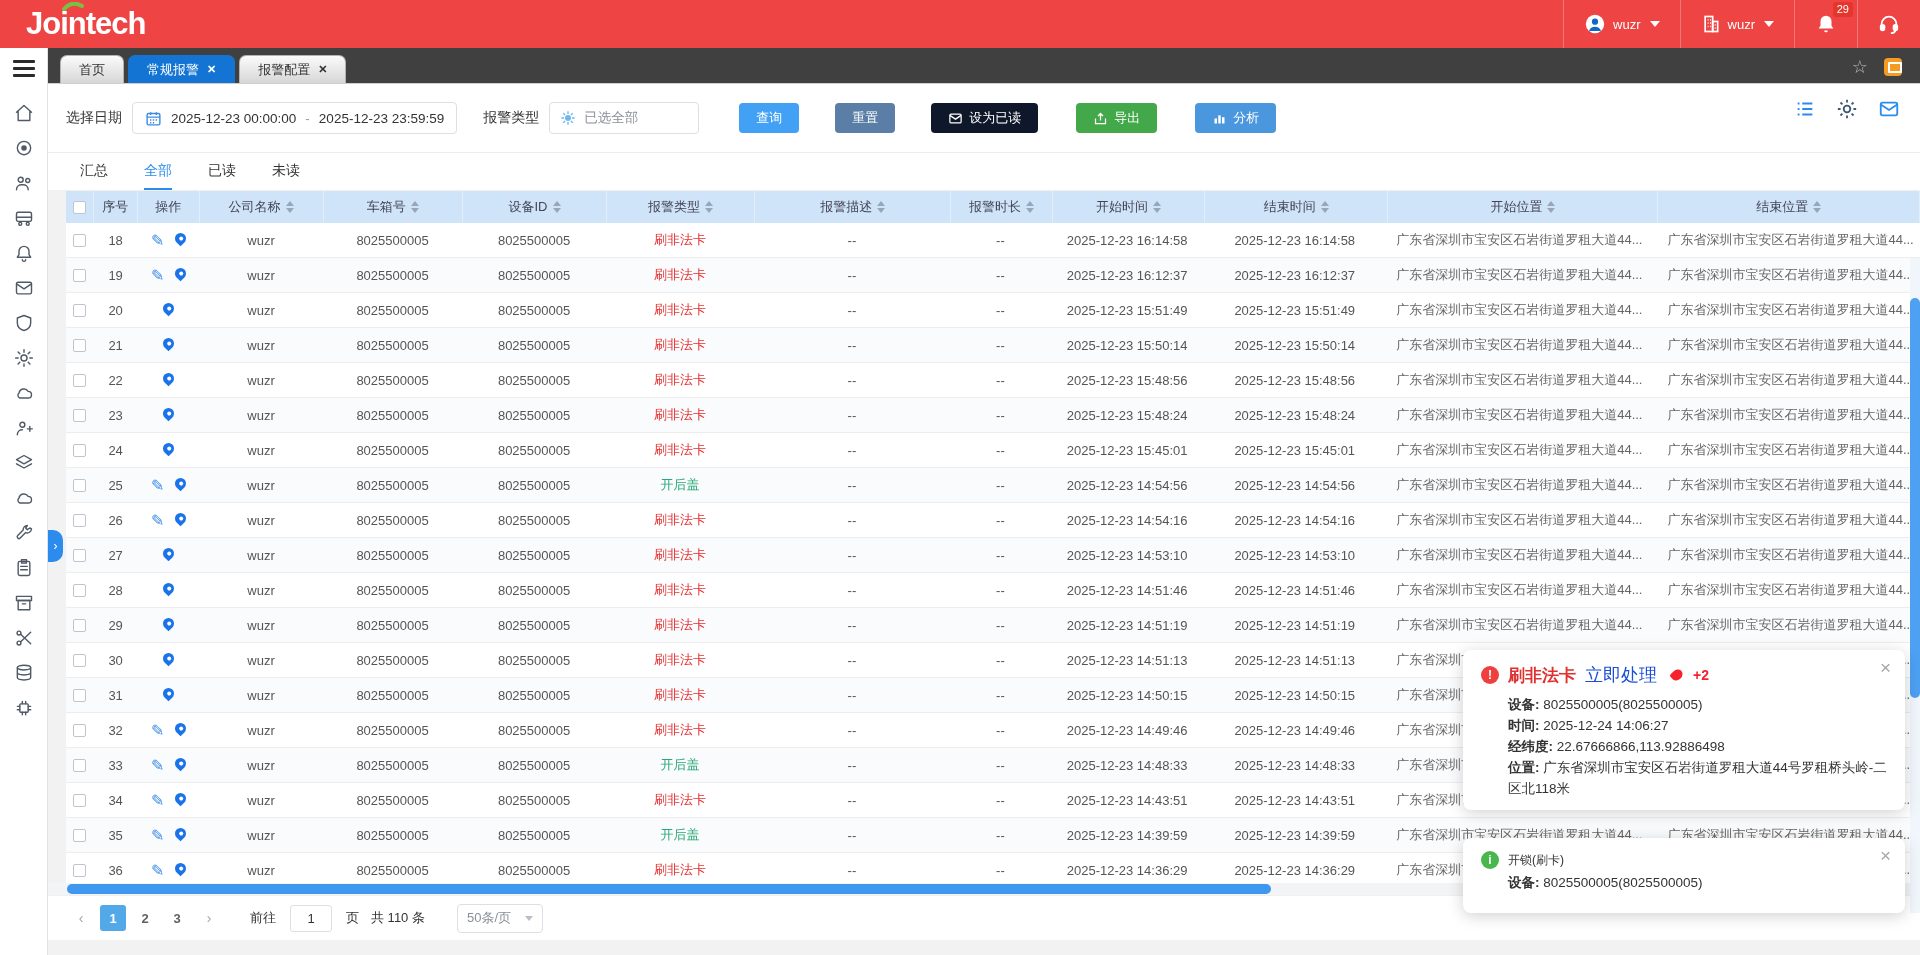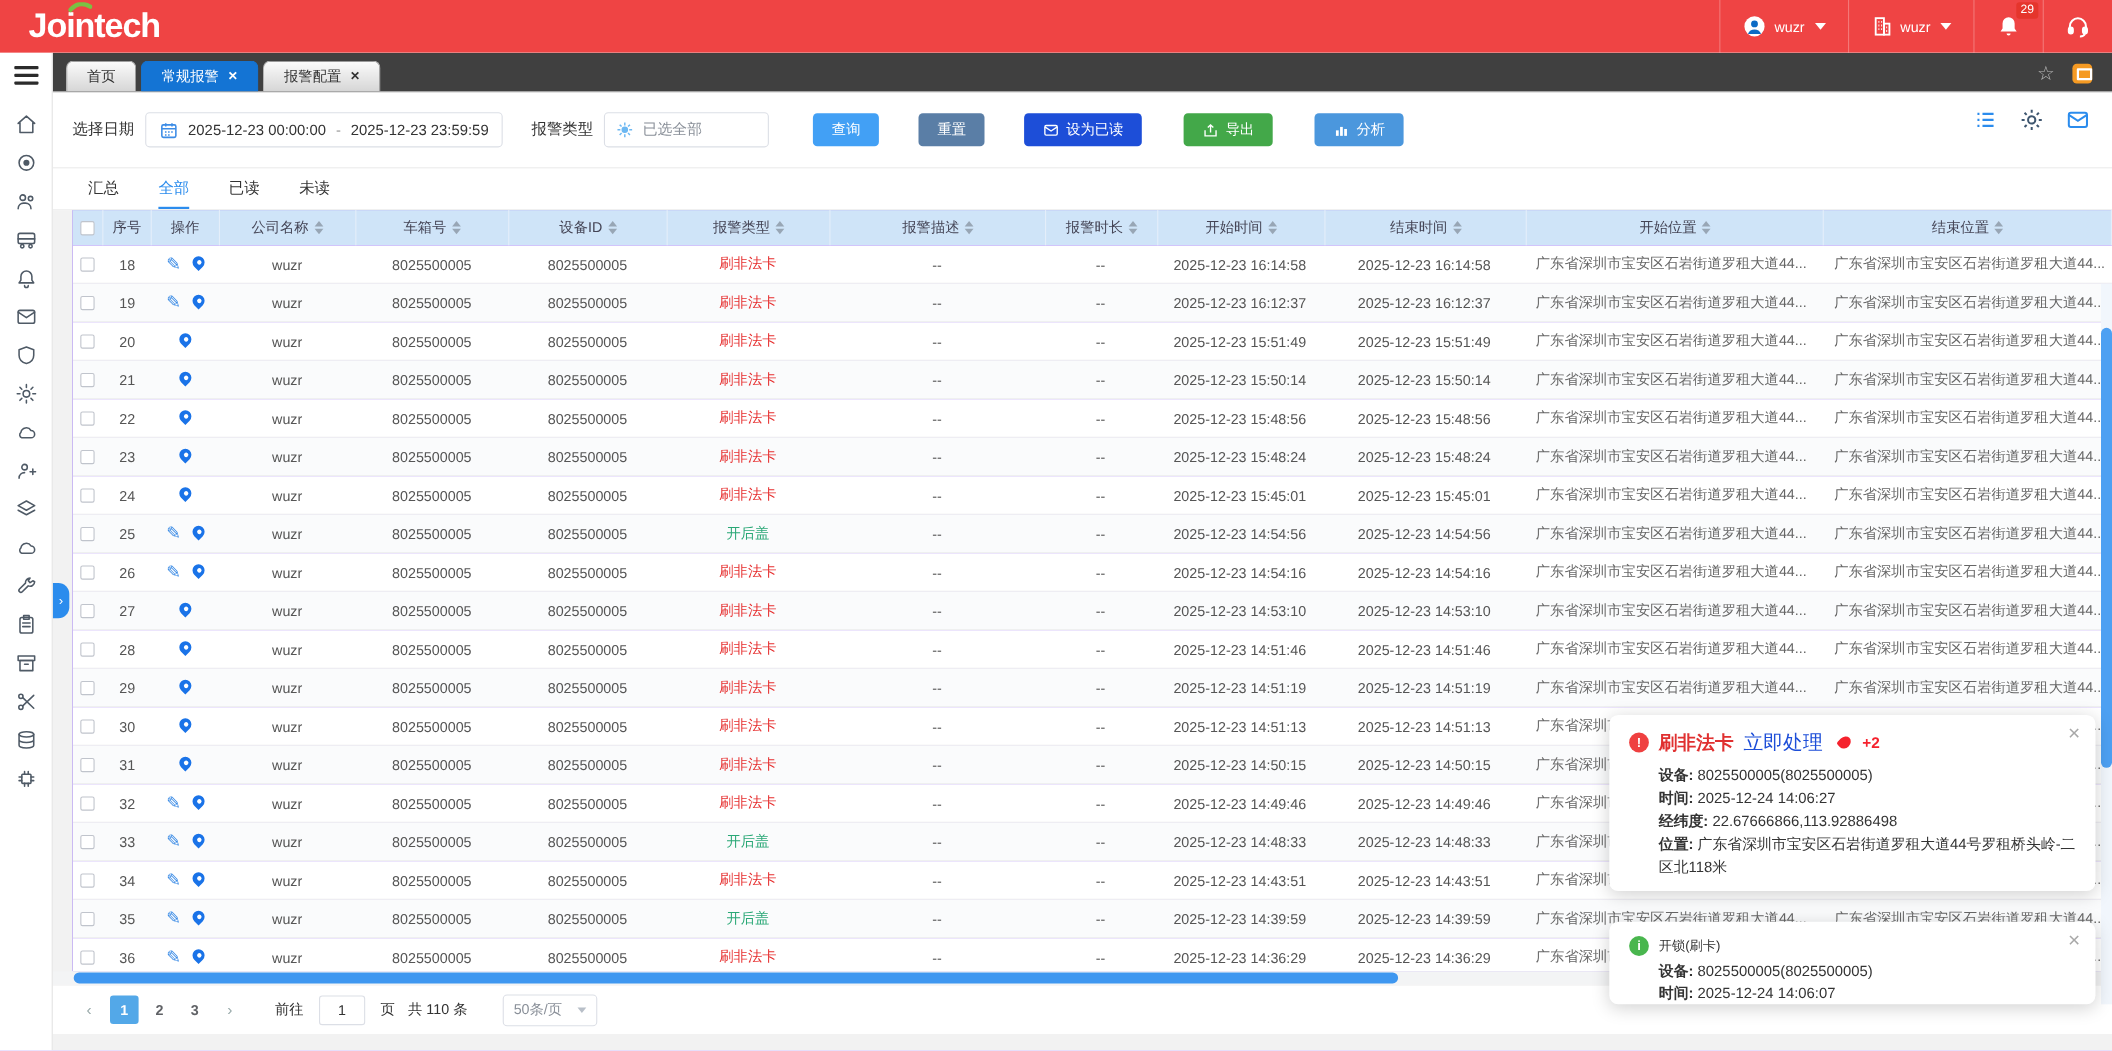--- a/index.html
+++ b/index.html
@@ -38,32 +38,32 @@
   .orange-ic::after { content:''; position:absolute; left:4px; top:4px; width:10px; height:7px; border:2px solid #fff; border-radius:1px; }
 
   
   .filterbar { height:69px; background:#fff; display:flex; align-items:center; padding:0 18px; gap:10px; border-bottom:1px solid #ededed; position:relative; }
   .flabel { font-size:14px; color:#333; white-space:nowrap; }
   .datebox { height:32px; border:1px solid #dcdfe6; border-radius:4px; display:flex; align-items:center; gap:9px; padding:0 12px; color:#333; font-size:13.5px; cursor:pointer; background:#fff; }
   .typebox { height:32px; width:150px; border:1px solid #dcdfe6; border-radius:4px; display:flex; align-items:center; gap:8px; padding:0 10px; color:#8a9099; font-size:13.5px; cursor:pointer; background:#fff; margin-right:16px; }
   .btn { height:30px; border:none; border-radius:4px; color:#fff; font-size:13px; padding:0 17px; display:flex; align-items:center; gap:6px; cursor:pointer; font-family:inherit; }
   .btn-query { background:#42a0f5; margin-left:14px; }
   .btn-reset { background:#5a7ea6; margin-left:26px; }
-  .btn-read  { background:#1d4ed8; margin-left:26px; }
+  .btn-read  { background:#0f172a; margin-left:26px; }
   .btn-export{ background:#43a849; margin-left:28px; }
   .btn-ana   { background:#4b97dd; margin-left:28px; }
   .filter-icons { position:absolute; right:20px; top:14px; display:flex; gap:20px; align-items:center; }
 
   
   .subtabs { height:38px; background:#fff; display:flex; align-items:center; gap:36px; padding-left:32px; border-bottom:1px solid #f0f0f0; }
   .subtab { font-size:14px; color:#333; cursor:pointer; height:100%; display:flex; align-items:center; border-bottom:2px solid transparent; }
   .subtab.active { color:#2b8ced; border-bottom-color:#2b8ced; }
 
   
-  .tablewrap { margin-left:18px; overflow:hidden; background:#8b5cf6; }
+  .tablewrap { margin-left:18px; overflow:hidden; background:#0ea5e9; }
   .thead { display:flex; height:32px; background:#cfe4f8; }
   .th { display:flex; align-items:center; justify-content:center; gap:5px; font-size:13px; color:#445; border-right:1px solid #e4eefa; white-space:nowrap; overflow:hidden; cursor:pointer; }
   .sort { display:flex; flex-direction:column; gap:2px; }
   .sort i { width:0; height:0; border-left:4px solid transparent; border-right:4px solid transparent; display:block; }
   .sort .up { border-bottom:5px solid #98a6b5; }
   .sort .dn { border-top:5px solid #98a6b5; }
   .tbody { height:660px; overflow:hidden; }
   .tr { display:flex; height:35px; border-bottom:1px solid #ededed; background:#fff; }
   .tr.alt { background:#fafbfc; }
   .td { display:flex; align-items:center; justify-content:center; font-size:13px; color:#555; white-space:nowrap; overflow:hidden; gap:10px; }
@@ -911,17 +911,16 @@
   </div>
 
   <div class="popup popup2">
     <div class="pp-head">
       <span class="pp-ico green">i</span>
       <span class="pp-title-dark">开锁(刷卡)</span>
     </div>
     <span class="pp-close">×</span>
     <div class="pp-lines" style="margin-top:4px;line-height:20px">
       <div><b>设备:</b> <span>8025500005(8025500005)</span></div>
-      <div><b>时间:</b> <span>2025-12-24 14:06:07</span></div>
     </div>
   </div>
 
 </div>
 
 </body></html>

